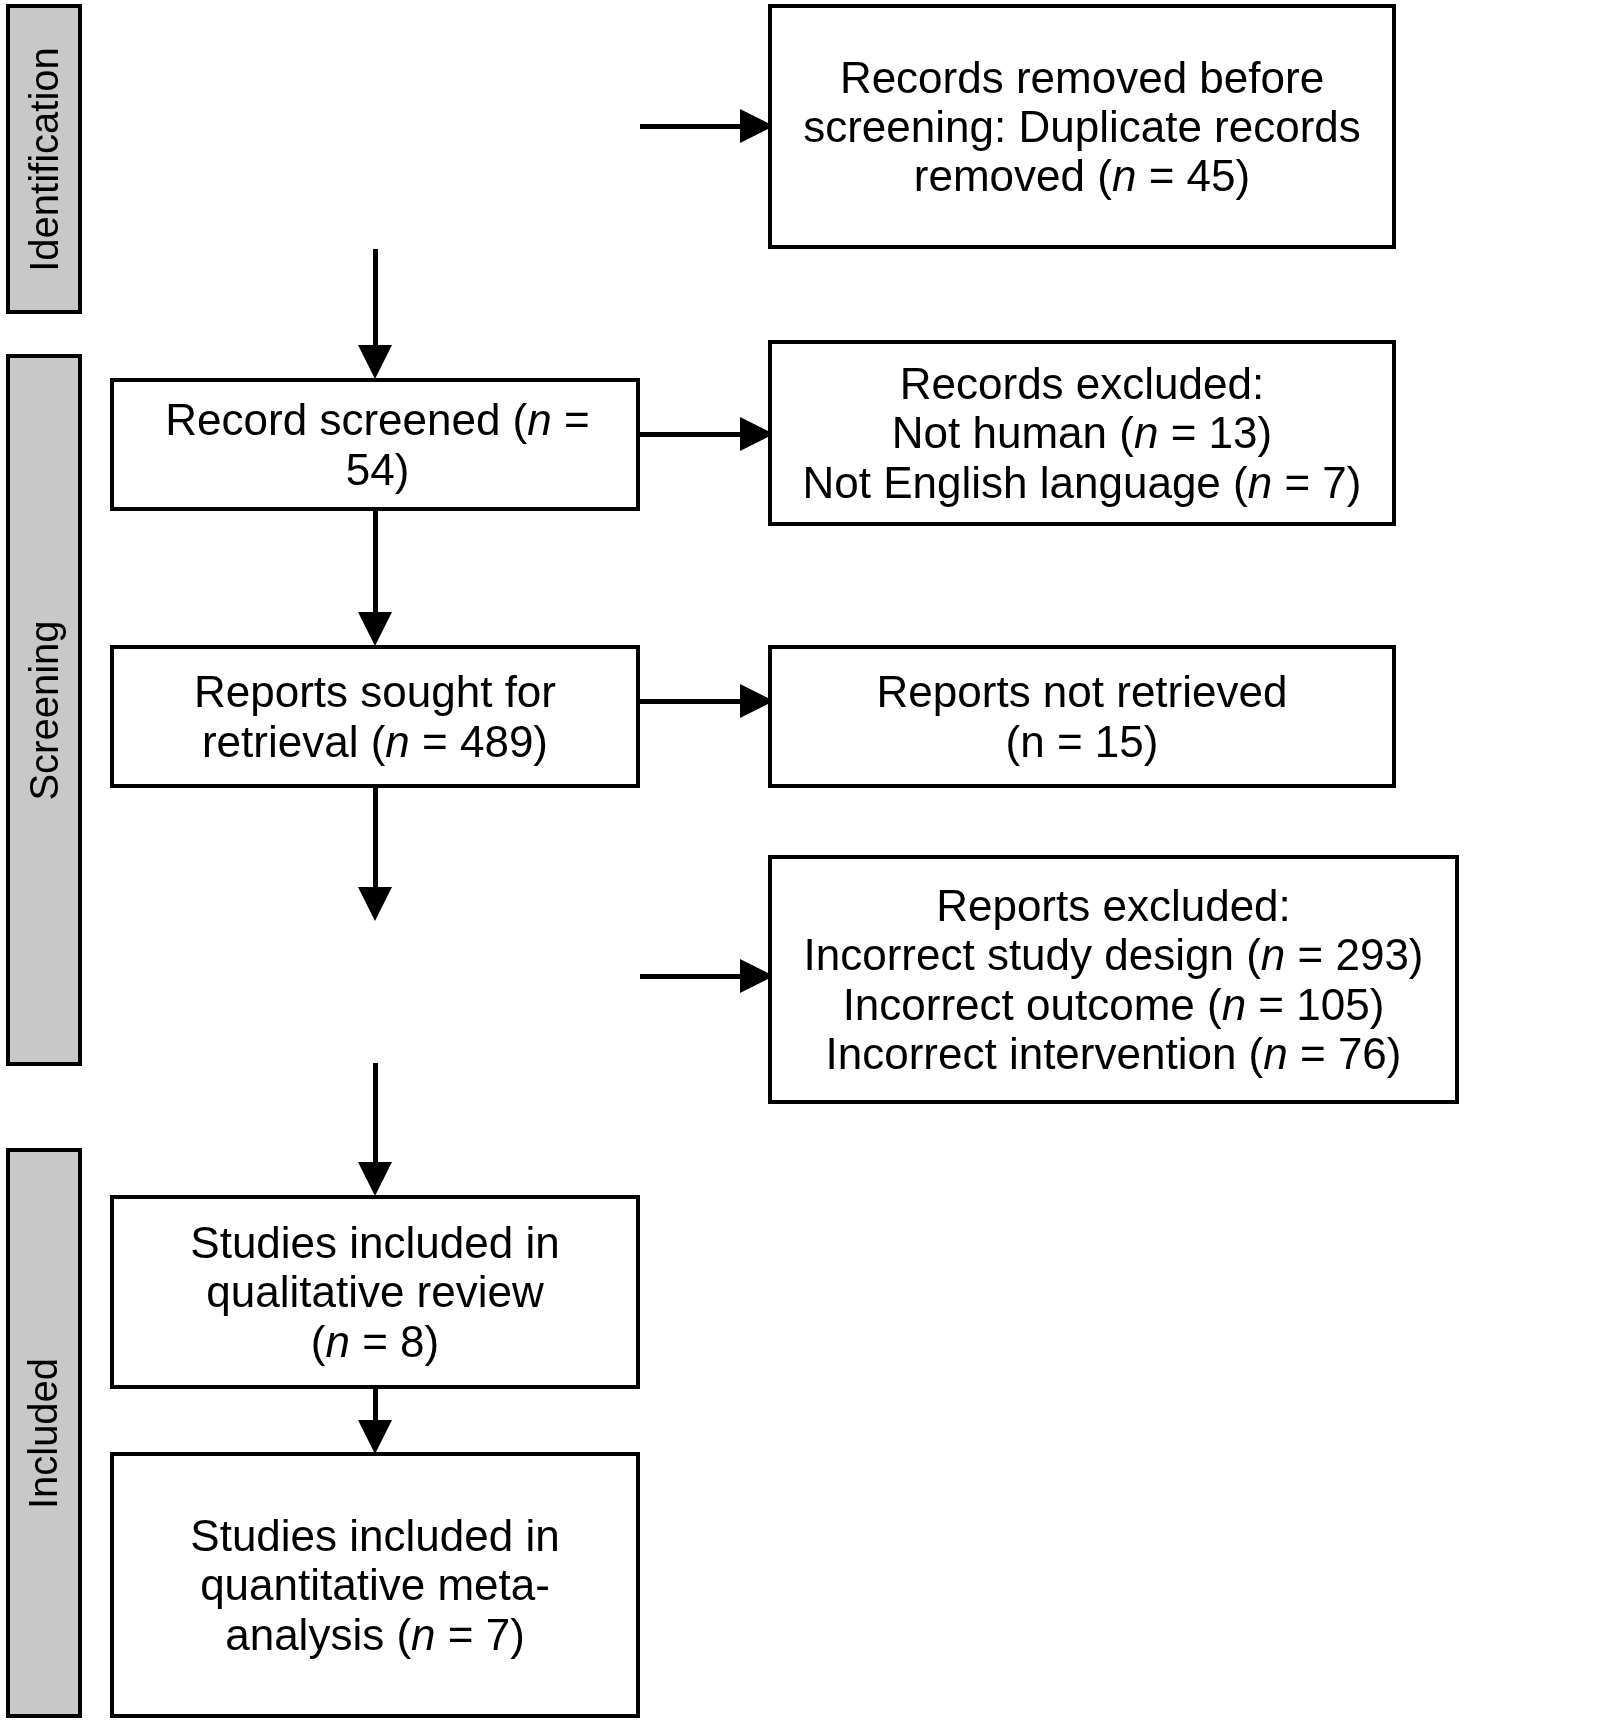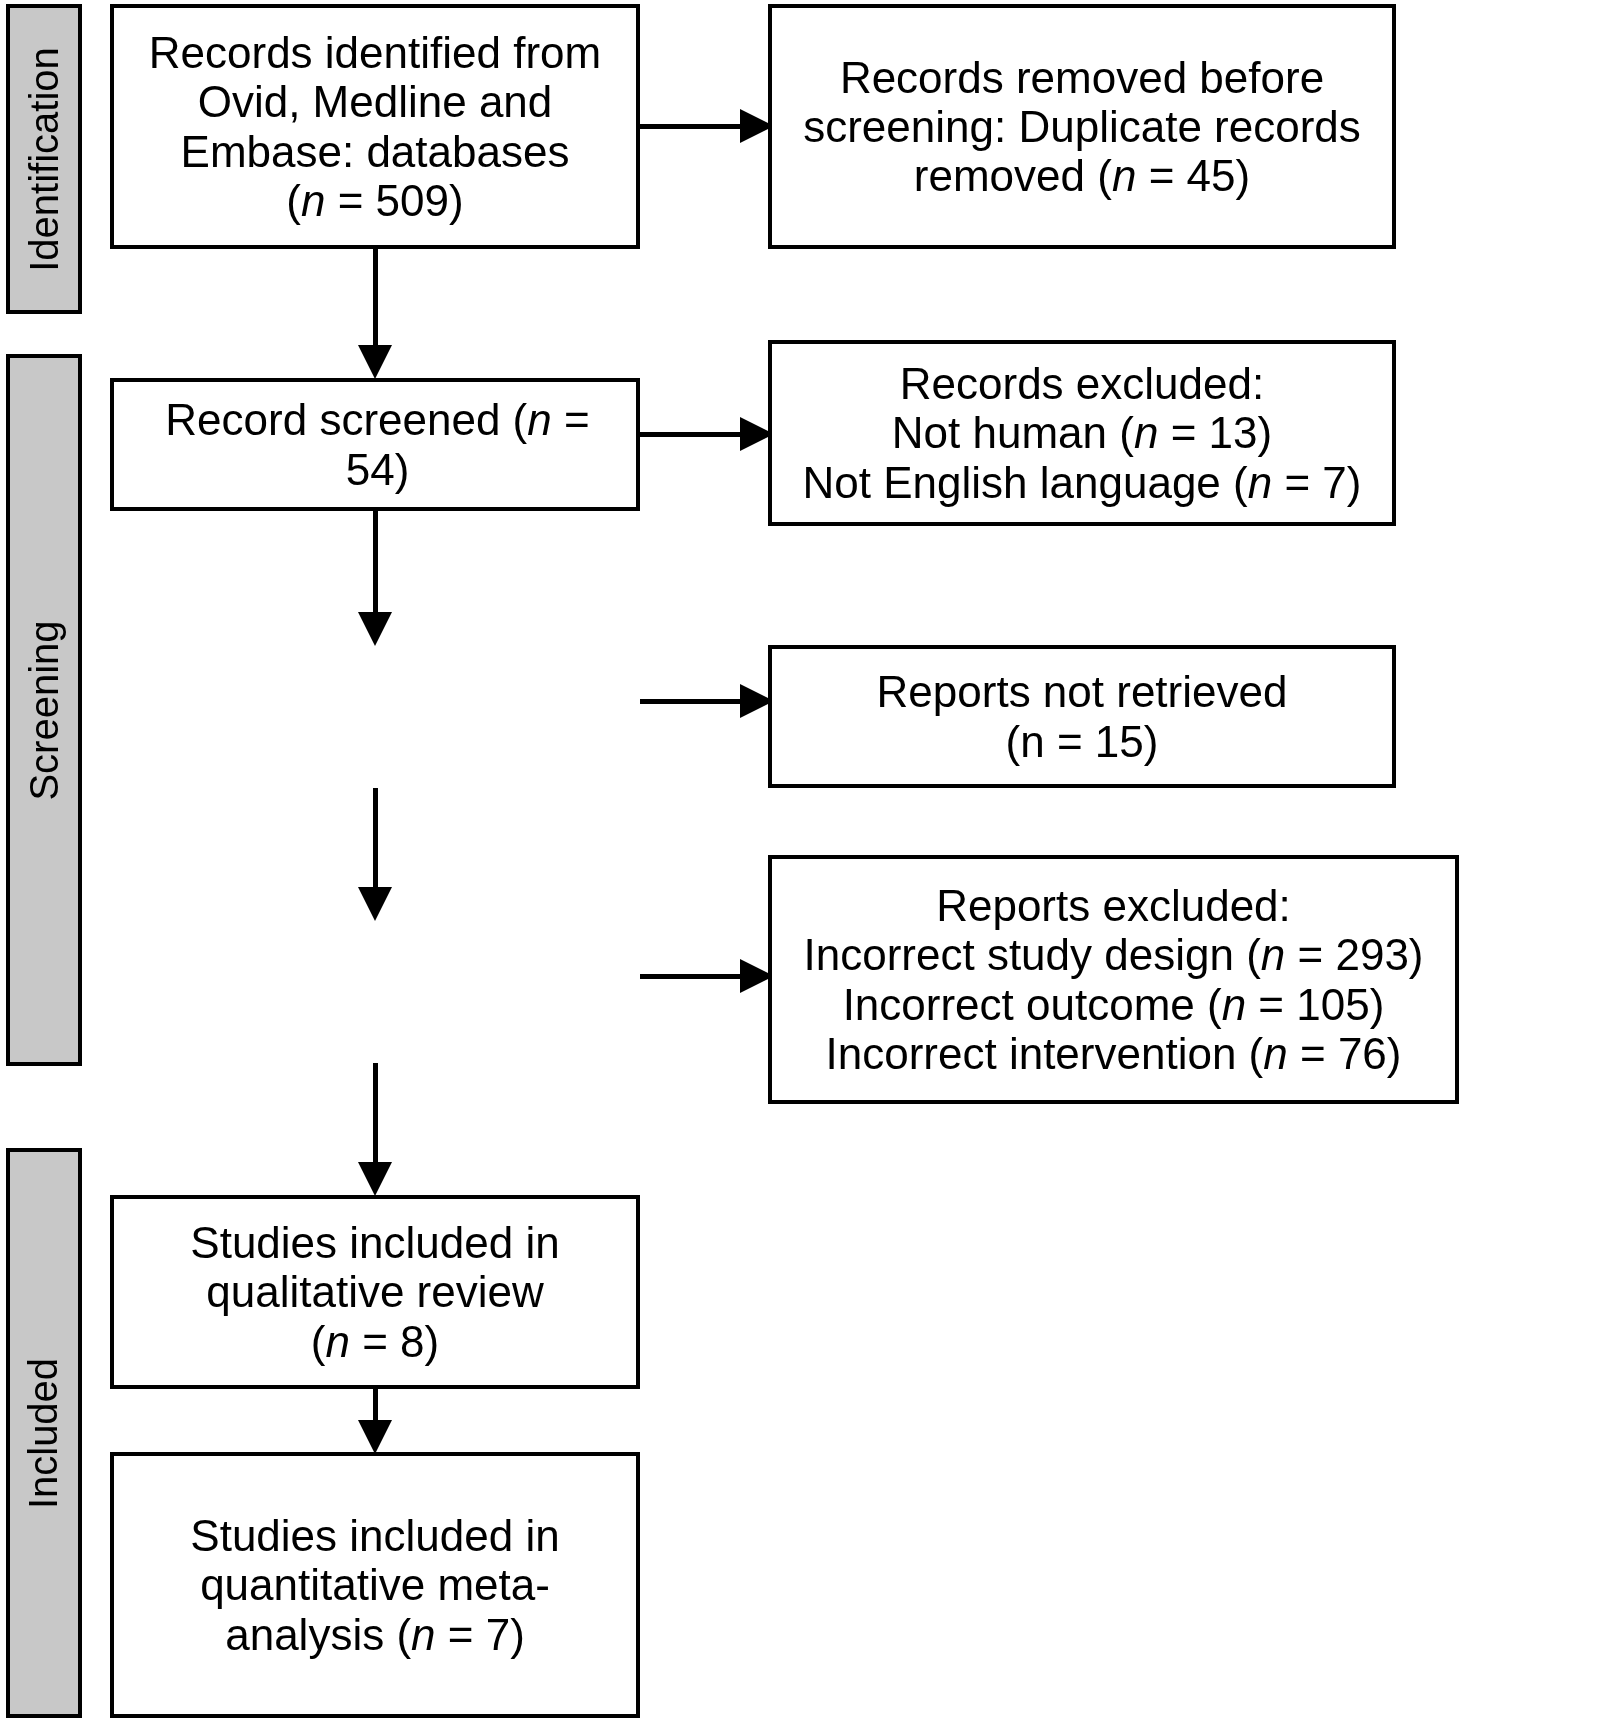--- a/index.html
+++ b/index.html
@@ -71,25 +71,20 @@
   </div>
 
   <div class="stage-label" style="left:6px; top:354px; width:76px; height:712px;">
     <span class="vtext">Screening</span>
   </div>
 
   <div class="stage-label" style="left:6px; top:1148px; width:76px; height:570px;">
     <span class="vtext">Included</span>
   </div>
 
-  <div class="node" style="left:110px; top:4px; width:530px; height:245px;">
-    <div class="txt">
-      Records identified from<br>Ovid, Medline and<br>Embase: databases<br>(<i>n</i> = 509)
-    </div>
-  </div>
 
   <div class="line hline" style="left:640px; top:124px; width:105px;"></div>
   <div class="arrow-right" style="left:740px; top:109px;"></div>
 
   <div class="node" style="left:768px; top:4px; width:628px; height:245px;">
     <div class="txt">
       Records removed before<br>screening: Duplicate records<br>removed (<i>n</i> = 45)
     </div>
   </div>
 
@@ -107,20 +102,25 @@
 
   <div class="node" style="left:768px; top:340px; width:628px; height:186px;">
     <div class="txt">
       Records excluded:<br>Not human (<i>n</i> = 13)<br>Not English language (<i>n</i> = 7)
     </div>
   </div>
 
   <div class="line vline" style="left:373px; top:511px; height:112px;"></div>
   <div class="arrow-down" style="left:358px; top:612px;"></div>
 
+  <div class="node" style="left:110px; top:645px; width:530px; height:143px;">
+    <div class="txt">
+      Reports sought for<br>retrieval (<i>n</i> = 489)
+    </div>
+  </div>
 
   <div class="line hline" style="left:640px; top:699px; width:105px;"></div>
   <div class="arrow-right" style="left:740px; top:684px;"></div>
 
   <div class="node" style="left:768px; top:645px; width:628px; height:143px;">
     <div class="txt">
       Reports not retrieved<br>(n = 15)
     </div>
   </div>
 

